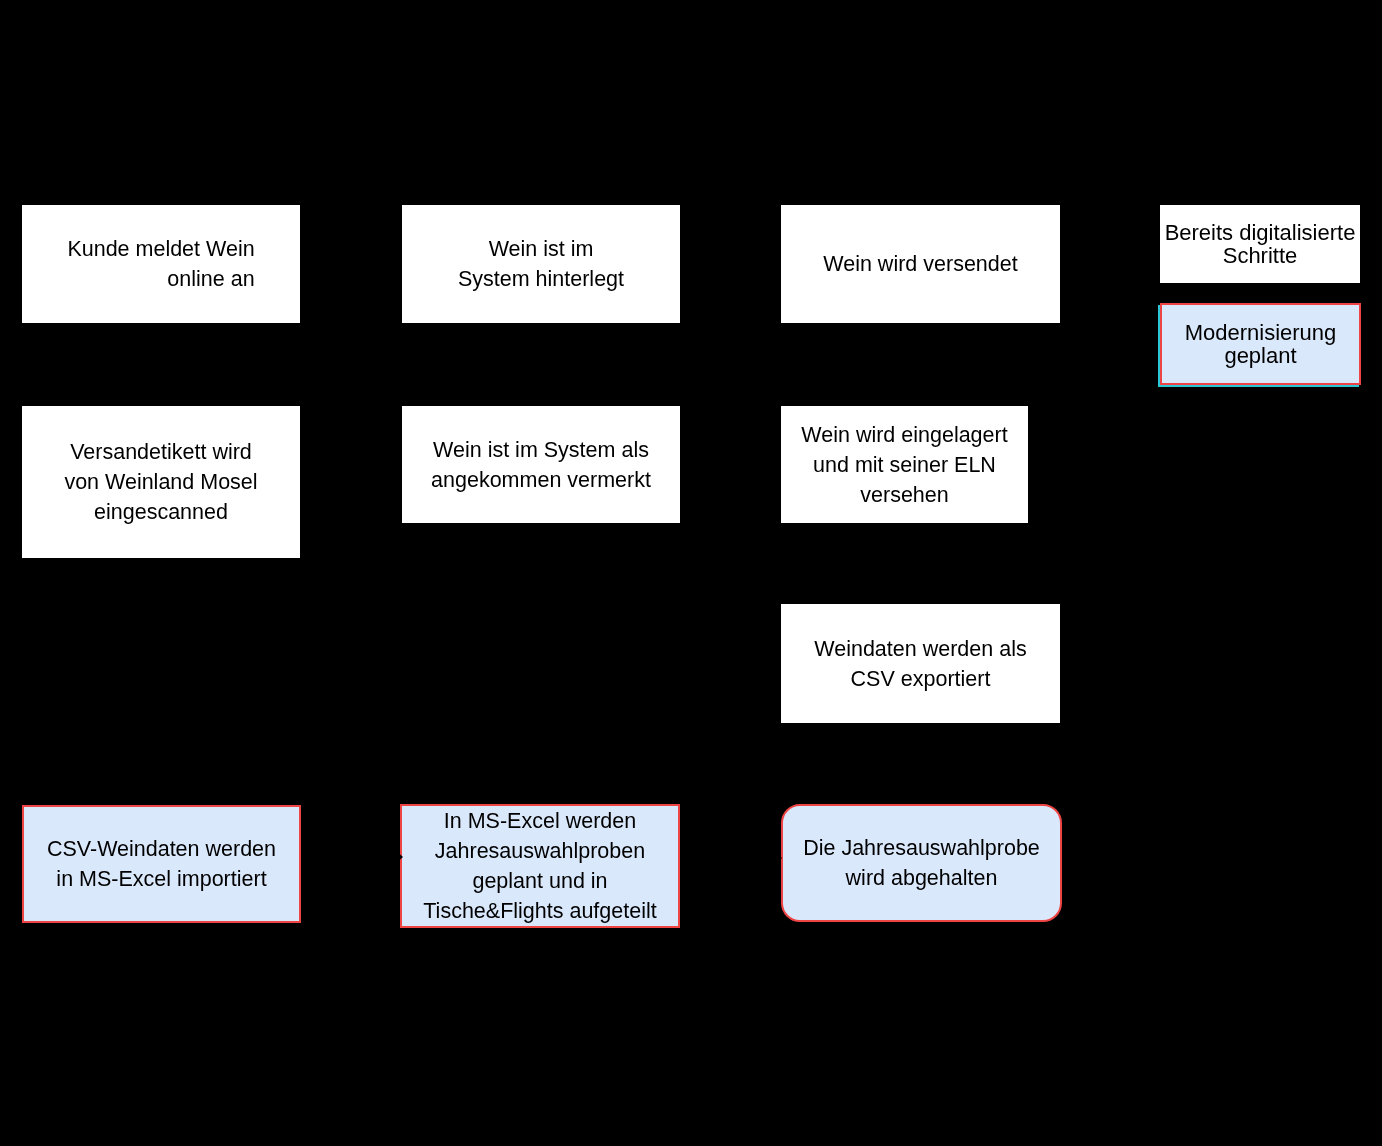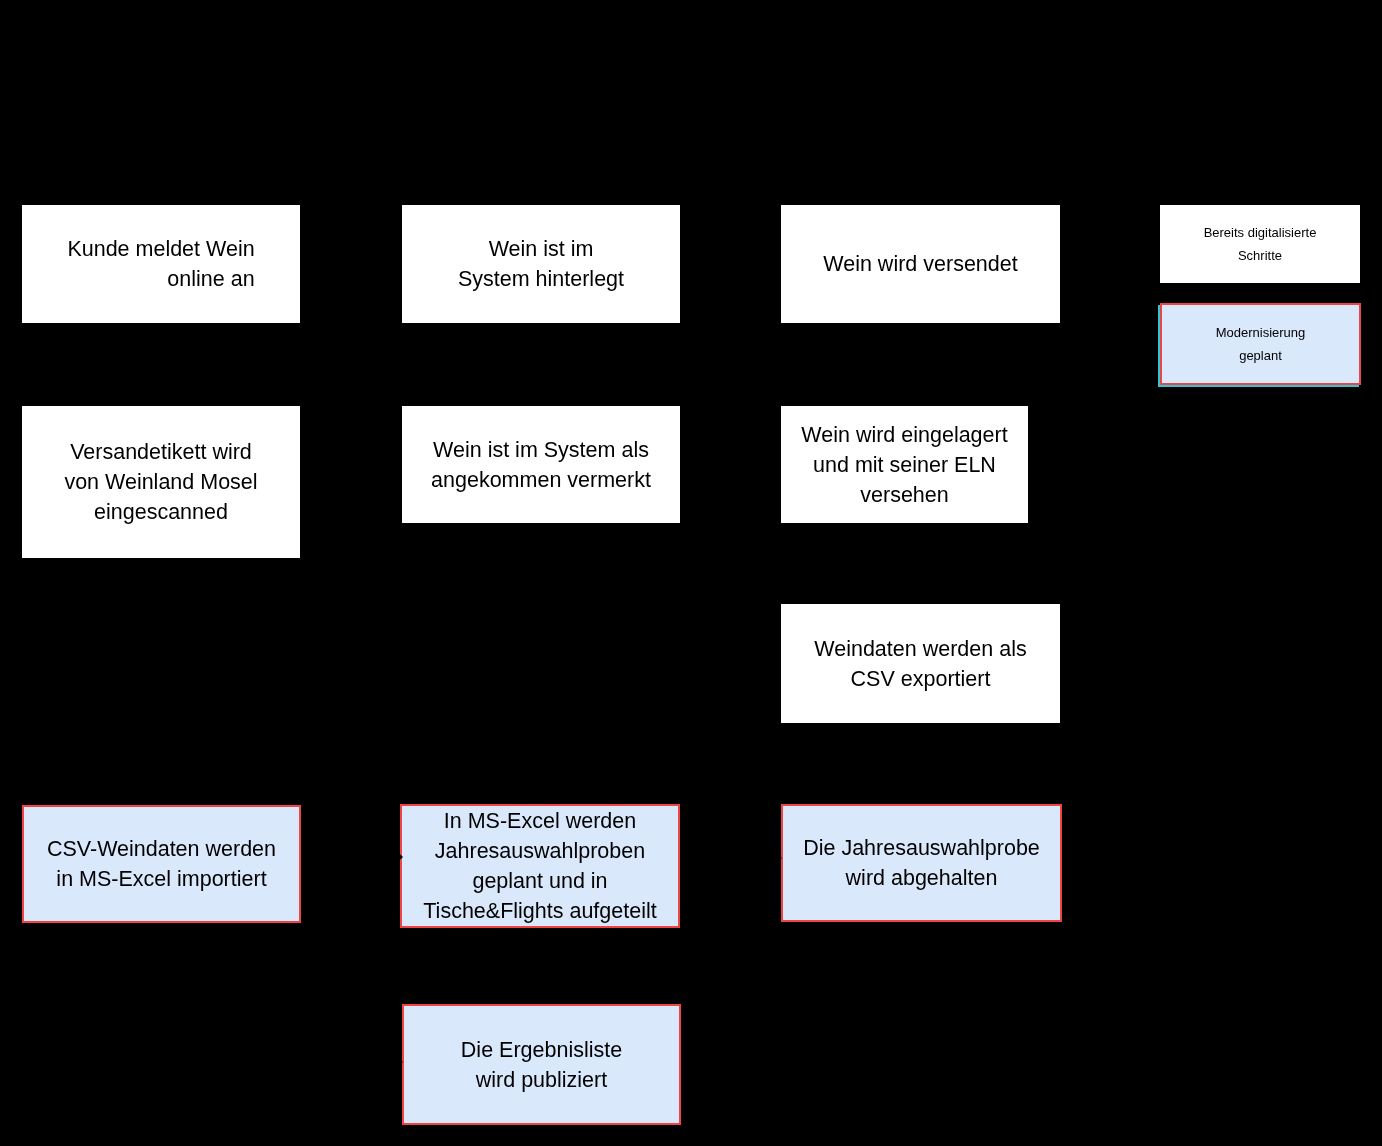--- a/index.html
+++ b/index.html
@@ -29,21 +29,21 @@
     padding: 2px;
   }
   .digitized {
     background: #ffffff;
   }
   .planned {
     background: #dae8fc;
     border: 2px solid #ef4444;
   }
   .legend-box {
-    font-size: 13px;
+    font-size: 22px;
     line-height: 23px;
   }
   .legend-highlight {
     
     box-shadow: -2px 2px 0 0 #2cc7d6;
   }
   .arrowhead-right {
     position: absolute;
     width: 0;
     height: 0;
@@ -94,25 +94,23 @@
 CSV exportiert</div>
 
   <div class="node planned" style="left:22px; top:805px; width:279px; height:118px;">CSV-Weindaten werden
 in MS-Excel importiert</div>
 
   <div class="node planned" style="left:400px; top:804px; width:280px; height:124px;">In MS-Excel werden
 Jahresauswahlproben
 geplant und in
 Tische&amp;Flights aufgeteilt</div>
 
-  <div class="node planned" style="left:781px; top:804px; width:281px; height:118px;">Die Jahresauswahlprobe
+  <div class="node planned" style="left:781px; top:804px; width:281px; height:118px;border-radius:19px;">Die Jahresauswahlprobe
 wird abgehalten</div>
 
 
-  <div class="node planned" style="left:402px; top:1004px; width:279px; height:121px;">Die Ergebnisliste
-wird publiziert</div>
 
   <div class="arrowhead-right" style="left:394px; top:849px;"></div>
   <div class="arrowhead-right" style="left:773px; top:850px;"></div>
   <div class="arrowhead-right" style="left:394px; top:1054px;"></div>
   <div class="arrowhead-down" style="left:150px; top:998px;"></div>
 
 </div>
 
 </body></html>

